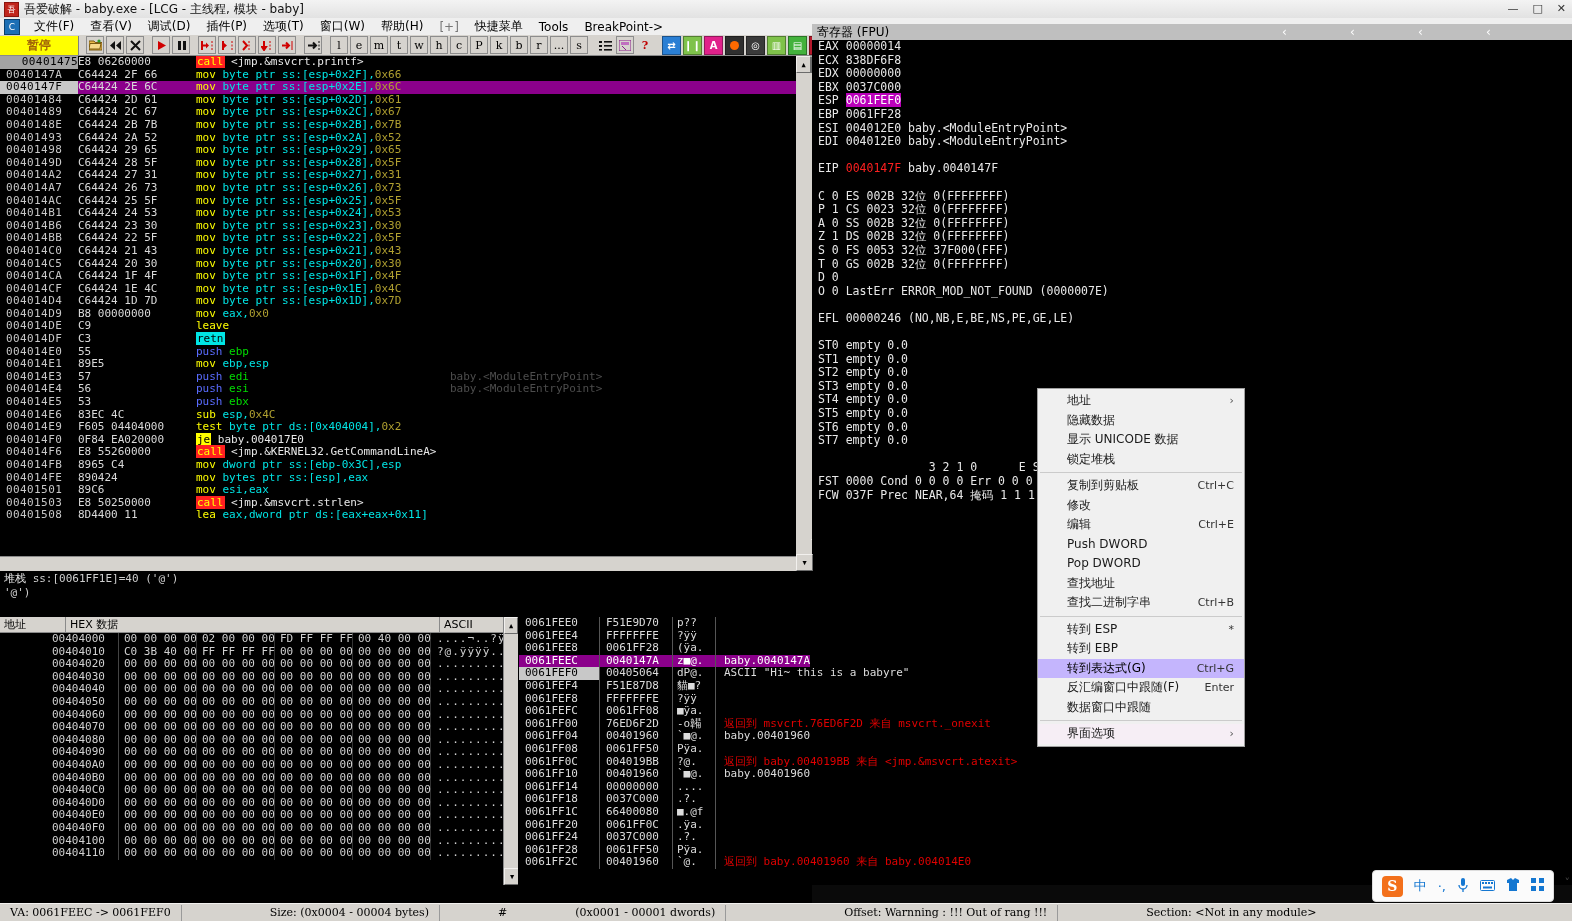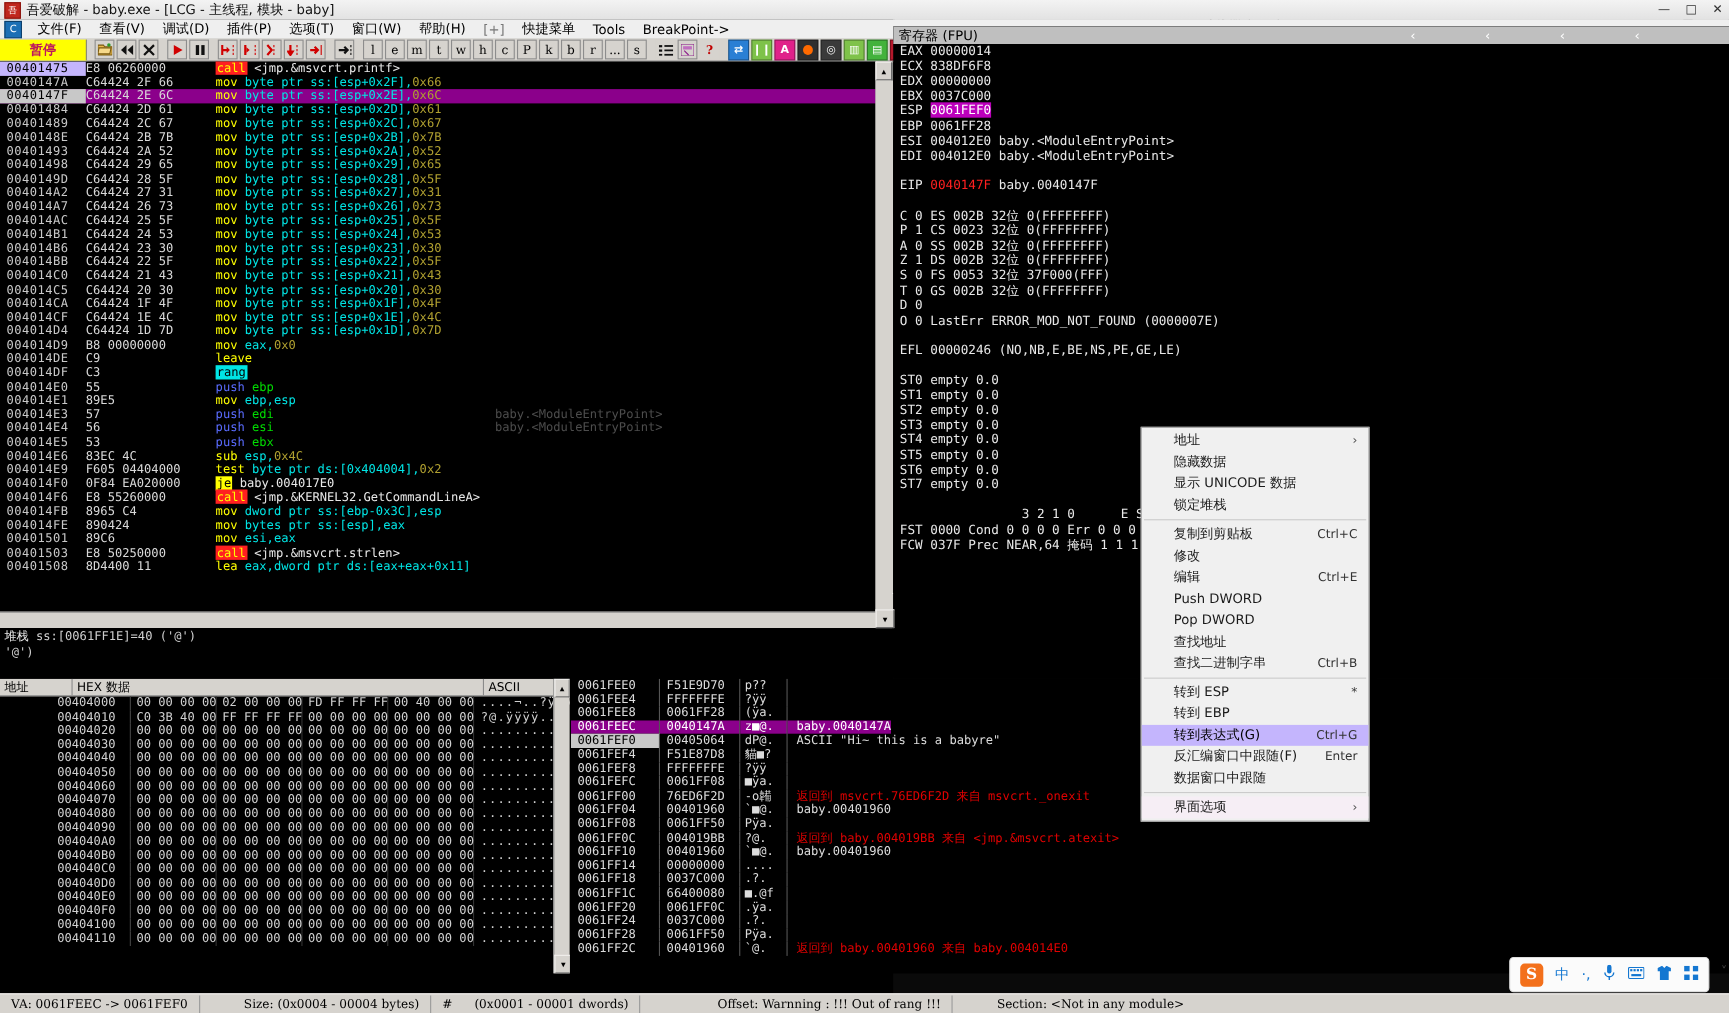--- a/index.html
+++ b/index.html
@@ -43,21 +43,21 @@
   #menubar .mi{padding:1px 8px;white-space:nowrap;}
   #menubar .mi.dim{color:#777;}
 
   
   #toolbar{
     position:absolute;left:0;top:35px;width:1572px;height:20px;
     background:#d6d3ce;border-bottom:1px solid #8a8a8a;
     display:flex;align-items:center;
   }
   #pausebadge{
-    width:78px;height:19px;background:#ffff00;color:#be185d;
+    width:78px;height:19px;background:#ffff00;color:#a16207;
     font-family:"DejaVu Sans",sans-serif;font-size:12px;font-weight:bold;
     display:flex;align-items:center;justify-content:center;
     border-right:1px solid #808080;
   }
   .tb-sep{width:6px;}
   .tbtn{
     width:16px;height:16px;margin:0 1px;background:#d6d3ce;
     border:1px solid #d6d3ce;
     display:flex;align-items:center;justify-content:center;
     font-family:"DejaVu Serif",serif;font-size:11px;color:#000;line-height:1;
@@ -73,21 +73,21 @@
   
   #disasm{
     position:absolute;left:0;top:56px;width:812px;height:515px;
     background:#000;overflow:hidden;
   }
   .drow{
     height:12.6px;line-height:12.6px;white-space:nowrap;position:relative;
     font-family:"DejaVu Sans Mono",monospace;font-size:11px;
   }
   .d-addr{display:inline-block;width:72px;padding-left:6px;color:#c8c8c8;letter-spacing:.4px;}
-  .d-addr.cur{background:#c4b5fd;color:#000;}
+  .d-addr.cur{background:#a3a3a3;color:#000;text-align:right;}
   .d-addr.sel{background:#c8c8c8;color:#000;}
   .d-hex{display:inline-block;width:118px;color:#d9d9d9;}
   .d-mn{display:inline-block;}
   .drow.sel{background:#8b008b;}
   .kw-call{background:#ff2020;color:#ffff00;padding:0 1px;}
   .kw-je{background:#ffff00;color:#000;padding:0 1px;}
   .kw-retn{background:#00e5e5;color:#000;padding:0 1px;}
   .c-mov{color:#ffff00;}
   .c-op{color:#00e5e5;}
   .c-num{color:#b0a030;}
@@ -191,21 +191,21 @@
     width:250px;height:14px;background:#fff;border:1px solid #7d7d7d;
     display:flex;align-items:center;
   }
   #cmdbar .cmdinput .txt{flex:1;padding-left:3px;color:#000;font-size:10px;}
   #cmdbar .cmdinput .drop{width:14px;height:12px;background:#d6d3ce;border:1px solid #8a8a8a;
     display:flex;align-items:center;justify-content:center;font-size:7px;}
   #statusbar{
     position:absolute;left:0;top:903px;width:1572px;height:18px;
     background:#d6d3ce;border-top:1px solid #f2f0ee;
     display:flex;align-items:center;
-    font-family:"DejaVu Serif",serif;font-size:11px;color:#000;
+    font-family:"DejaVu Serif",serif;font-size:11px;color:#000;gap:48px;
   }
   #statusbar .cell{border-right:1px solid #9a9a9a;height:16px;line-height:16px;padding:0 10px;white-space:nowrap;}
 
   
   #tray{
     position:absolute;right:18px;top:870px;height:30px;
     background:#fbfbfb;border:1px solid #ddd;border-radius:4px;
     display:flex;align-items:center;gap:11px;padding:0 9px;
   }
   #tray .ti{font-family:"DejaVu Sans",sans-serif;font-size:13px;color:#1477d1;}
@@ -401,21 +401,21 @@
         <div class="drow"><span class="d-addr">004014B1</span><span class="d-hex">C64424 24 53</span><span class="d-mn"><span class="c-mov">mov</span><span class="c-op"> byte ptr ss:[esp+0x24],</span><span class="c-num">0x53</span></span></div>
         <div class="drow"><span class="d-addr">004014B6</span><span class="d-hex">C64424 23 30</span><span class="d-mn"><span class="c-mov">mov</span><span class="c-op"> byte ptr ss:[esp+0x23],</span><span class="c-num">0x30</span></span></div>
         <div class="drow"><span class="d-addr">004014BB</span><span class="d-hex">C64424 22 5F</span><span class="d-mn"><span class="c-mov">mov</span><span class="c-op"> byte ptr ss:[esp+0x22],</span><span class="c-num">0x5F</span></span></div>
         <div class="drow"><span class="d-addr">004014C0</span><span class="d-hex">C64424 21 43</span><span class="d-mn"><span class="c-mov">mov</span><span class="c-op"> byte ptr ss:[esp+0x21],</span><span class="c-num">0x43</span></span></div>
         <div class="drow"><span class="d-addr">004014C5</span><span class="d-hex">C64424 20 30</span><span class="d-mn"><span class="c-mov">mov</span><span class="c-op"> byte ptr ss:[esp+0x20],</span><span class="c-num">0x30</span></span></div>
         <div class="drow"><span class="d-addr">004014CA</span><span class="d-hex">C64424 1F 4F</span><span class="d-mn"><span class="c-mov">mov</span><span class="c-op"> byte ptr ss:[esp+0x1F],</span><span class="c-num">0x4F</span></span></div>
         <div class="drow"><span class="d-addr">004014CF</span><span class="d-hex">C64424 1E 4C</span><span class="d-mn"><span class="c-mov">mov</span><span class="c-op"> byte ptr ss:[esp+0x1E],</span><span class="c-num">0x4C</span></span></div>
         <div class="drow"><span class="d-addr">004014D4</span><span class="d-hex">C64424 1D 7D</span><span class="d-mn"><span class="c-mov">mov</span><span class="c-op"> byte ptr ss:[esp+0x1D],</span><span class="c-num">0x7D</span></span></div>
         <div class="drow"><span class="d-addr">004014D9</span><span class="d-hex">B8 00000000</span><span class="d-mn"><span class="c-mov">mov</span><span class="c-op"> eax,</span><span class="c-num">0x0</span></span></div>
         <div class="drow"><span class="d-addr">004014DE</span><span class="d-hex">C9</span><span class="d-mn"><span class="c-mov">leave</span><span class="c-op"></span><span class="c-num"></span></span></div>
-        <div class="drow"><span class="d-addr">004014DF</span><span class="d-hex">C3</span><span class="d-mn"><span class="kw-retn">rang</span><span class="c-white"></span></span></div>
+        <div class="drow"><span class="d-addr">004014DF</span><span class="d-hex">C3</span><span class="d-mn"><span class="kw-retn">retn</span><span class="c-white"></span></span></div>
         <div class="drow"><span class="d-addr">004014E0</span><span class="d-hex">55</span><span class="d-mn"><span class="c-push">push</span><span class="c-reg"> ebp</span></span></div>
         <div class="drow"><span class="d-addr">004014E1</span><span class="d-hex">89E5</span><span class="d-mn"><span class="c-mov">mov</span><span class="c-op"> ebp,esp</span><span class="c-num"></span></span></div>
         <div class="drow"><span class="d-addr">004014E3</span><span class="d-hex">57</span><span class="d-mn"><span class="c-push">push</span><span class="c-reg"> edi</span></span><span class="d-cmt">baby.&lt;ModuleEntryPoint&gt;</span></div>
         <div class="drow"><span class="d-addr">004014E4</span><span class="d-hex">56</span><span class="d-mn"><span class="c-push">push</span><span class="c-reg"> esi</span></span><span class="d-cmt">baby.&lt;ModuleEntryPoint&gt;</span></div>
         <div class="drow"><span class="d-addr">004014E5</span><span class="d-hex">53</span><span class="d-mn"><span class="c-push">push</span><span class="c-reg"> ebx</span></span></div>
         <div class="drow"><span class="d-addr">004014E6</span><span class="d-hex">83EC 4C</span><span class="d-mn"><span class="c-mov">sub</span><span class="c-op"> esp,</span><span class="c-num">0x4C</span></span></div>
         <div class="drow"><span class="d-addr">004014E9</span><span class="d-hex">F605 04404000</span><span class="d-mn"><span class="c-mov">test</span><span class="c-op"> byte ptr ds:[0x404004],</span><span class="c-num">0x2</span></span></div>
         <div class="drow"><span class="d-addr">004014F0</span><span class="d-hex">0F84 EA020000</span><span class="d-mn"><span class="kw-je">je</span><span class="c-white"> baby.004017E0</span></span></div>
         <div class="drow"><span class="d-addr">004014F6</span><span class="d-hex">E8 55260000</span><span class="d-mn"><span class="kw-call">call</span><span class="c-white"> &lt;jmp.&amp;KERNEL32.GetCommandLineA&gt;</span></span></div>
         <div class="drow"><span class="d-addr">004014FB</span><span class="d-hex">8965 C4</span><span class="d-mn"><span class="c-mov">mov</span><span class="c-op"> dword ptr ss:[ebp-0x3C],esp</span><span class="c-num"></span></span></div>

